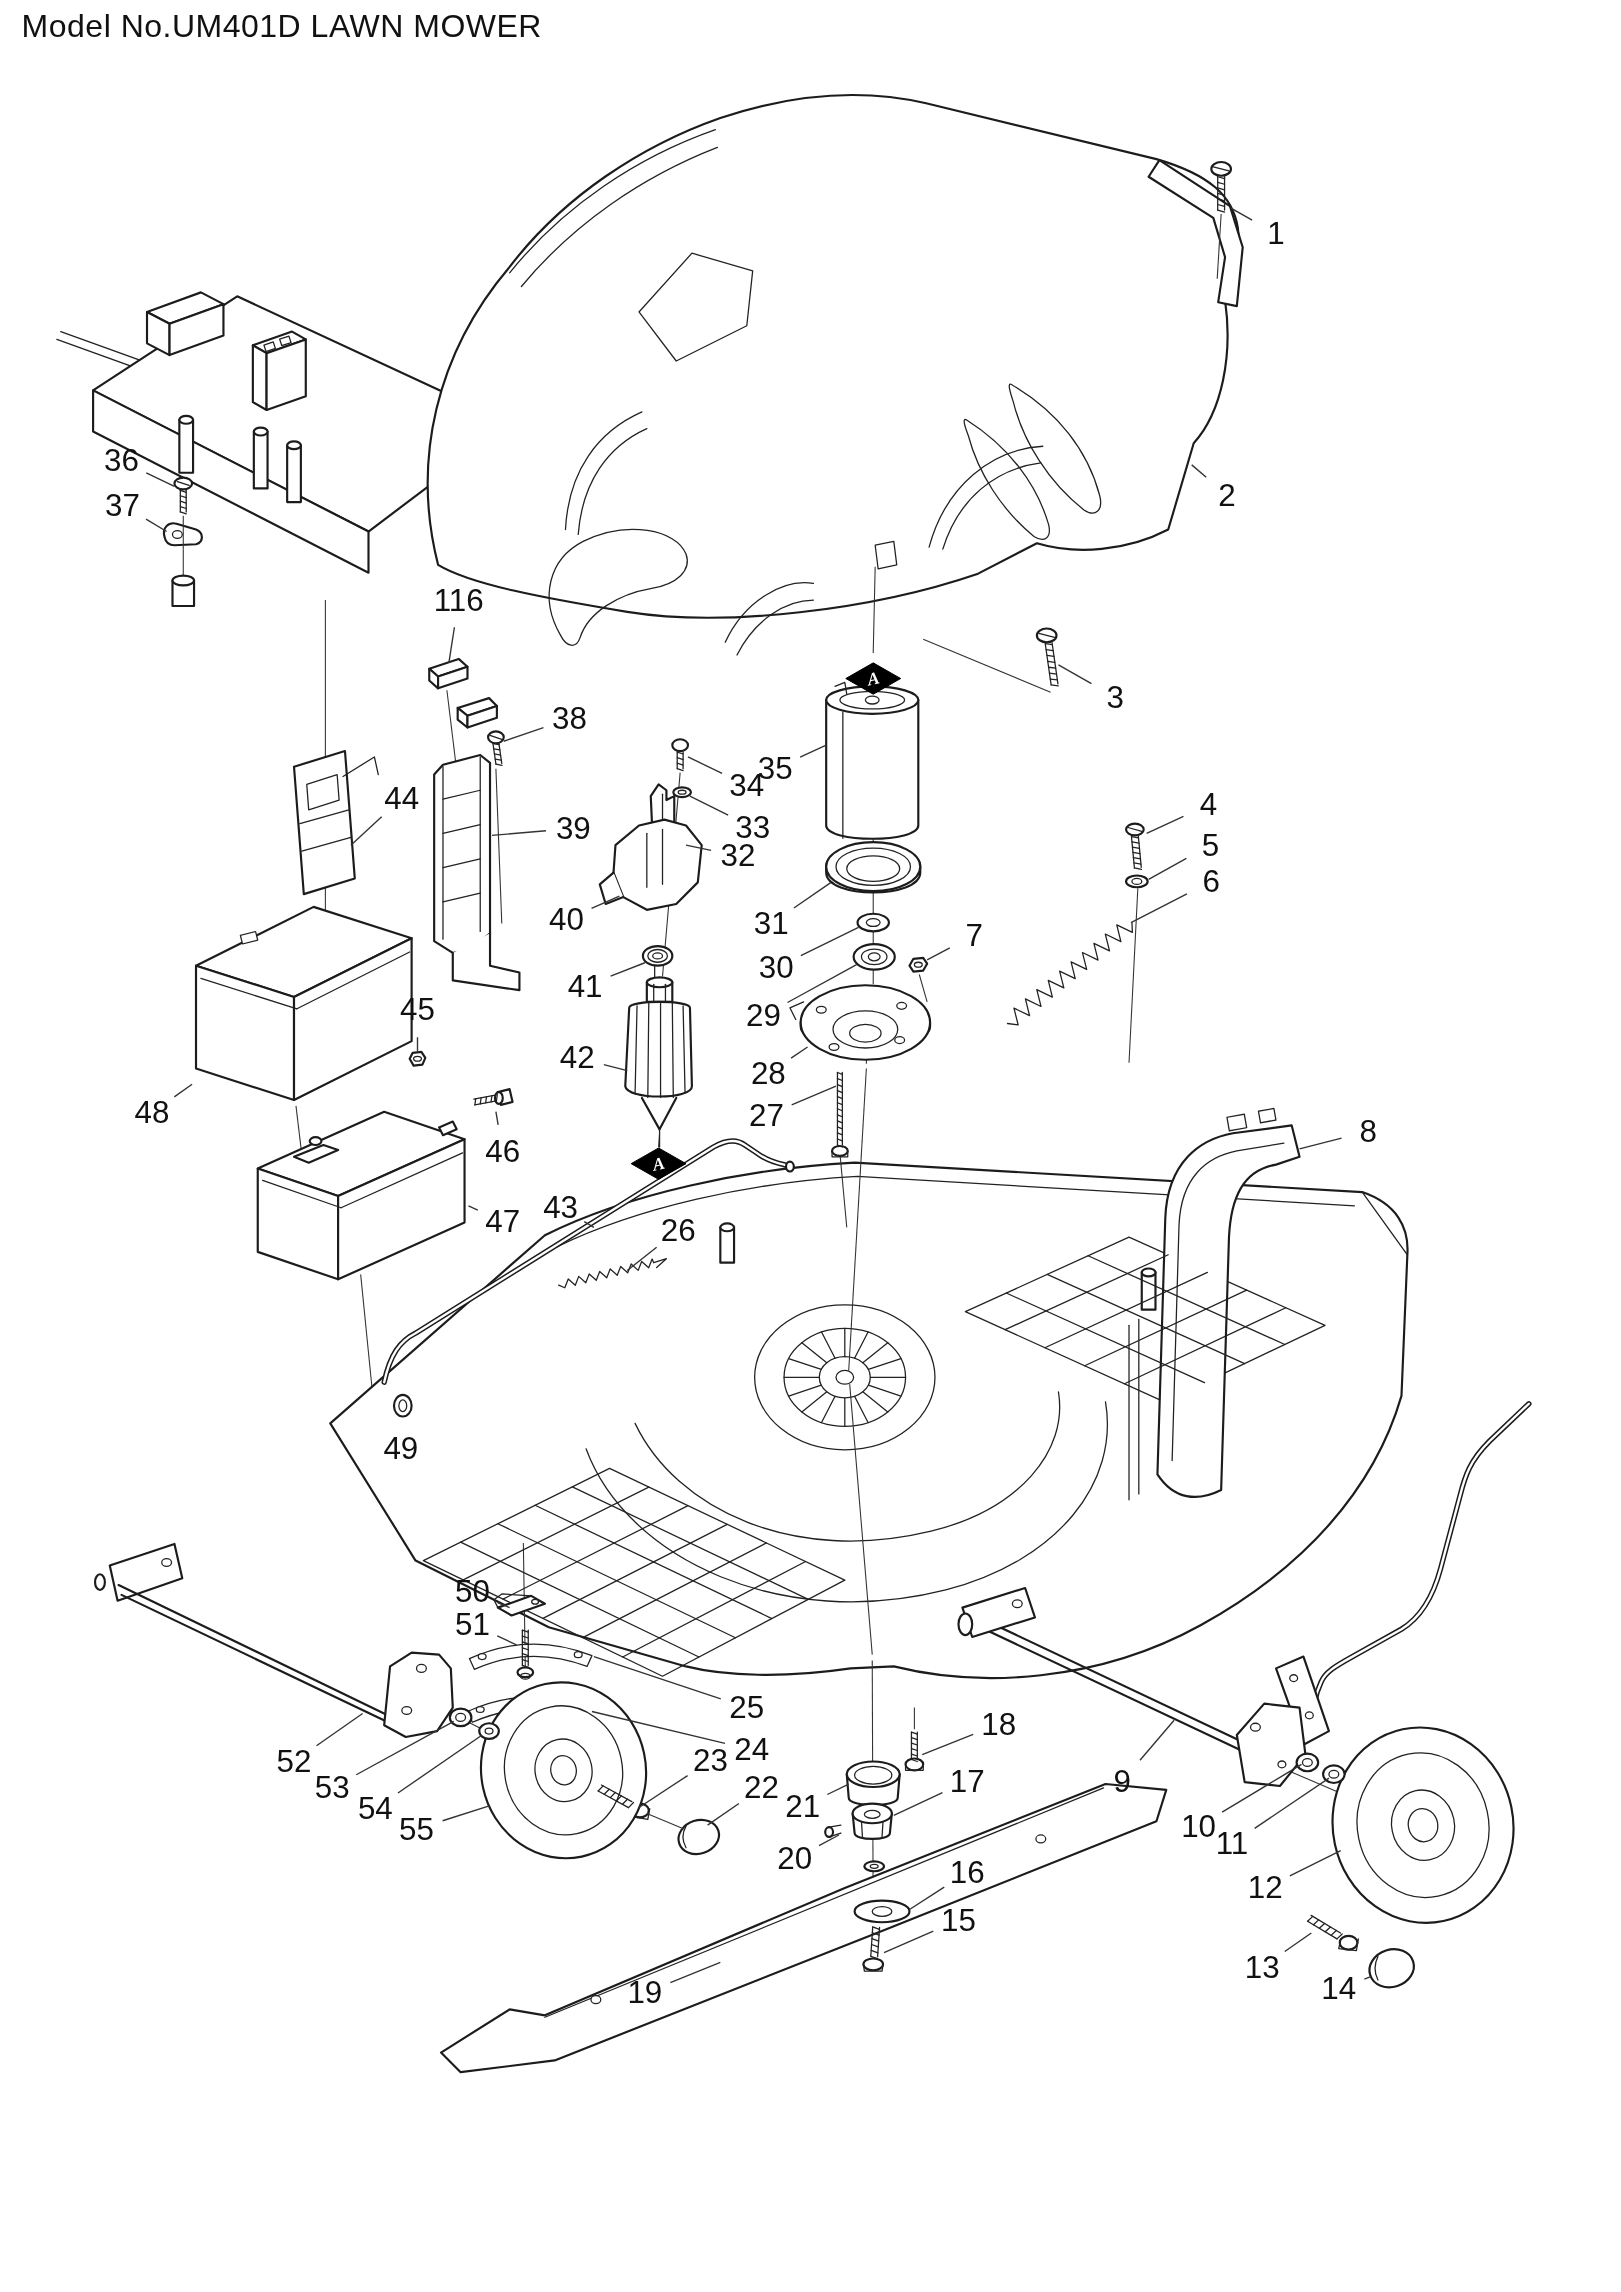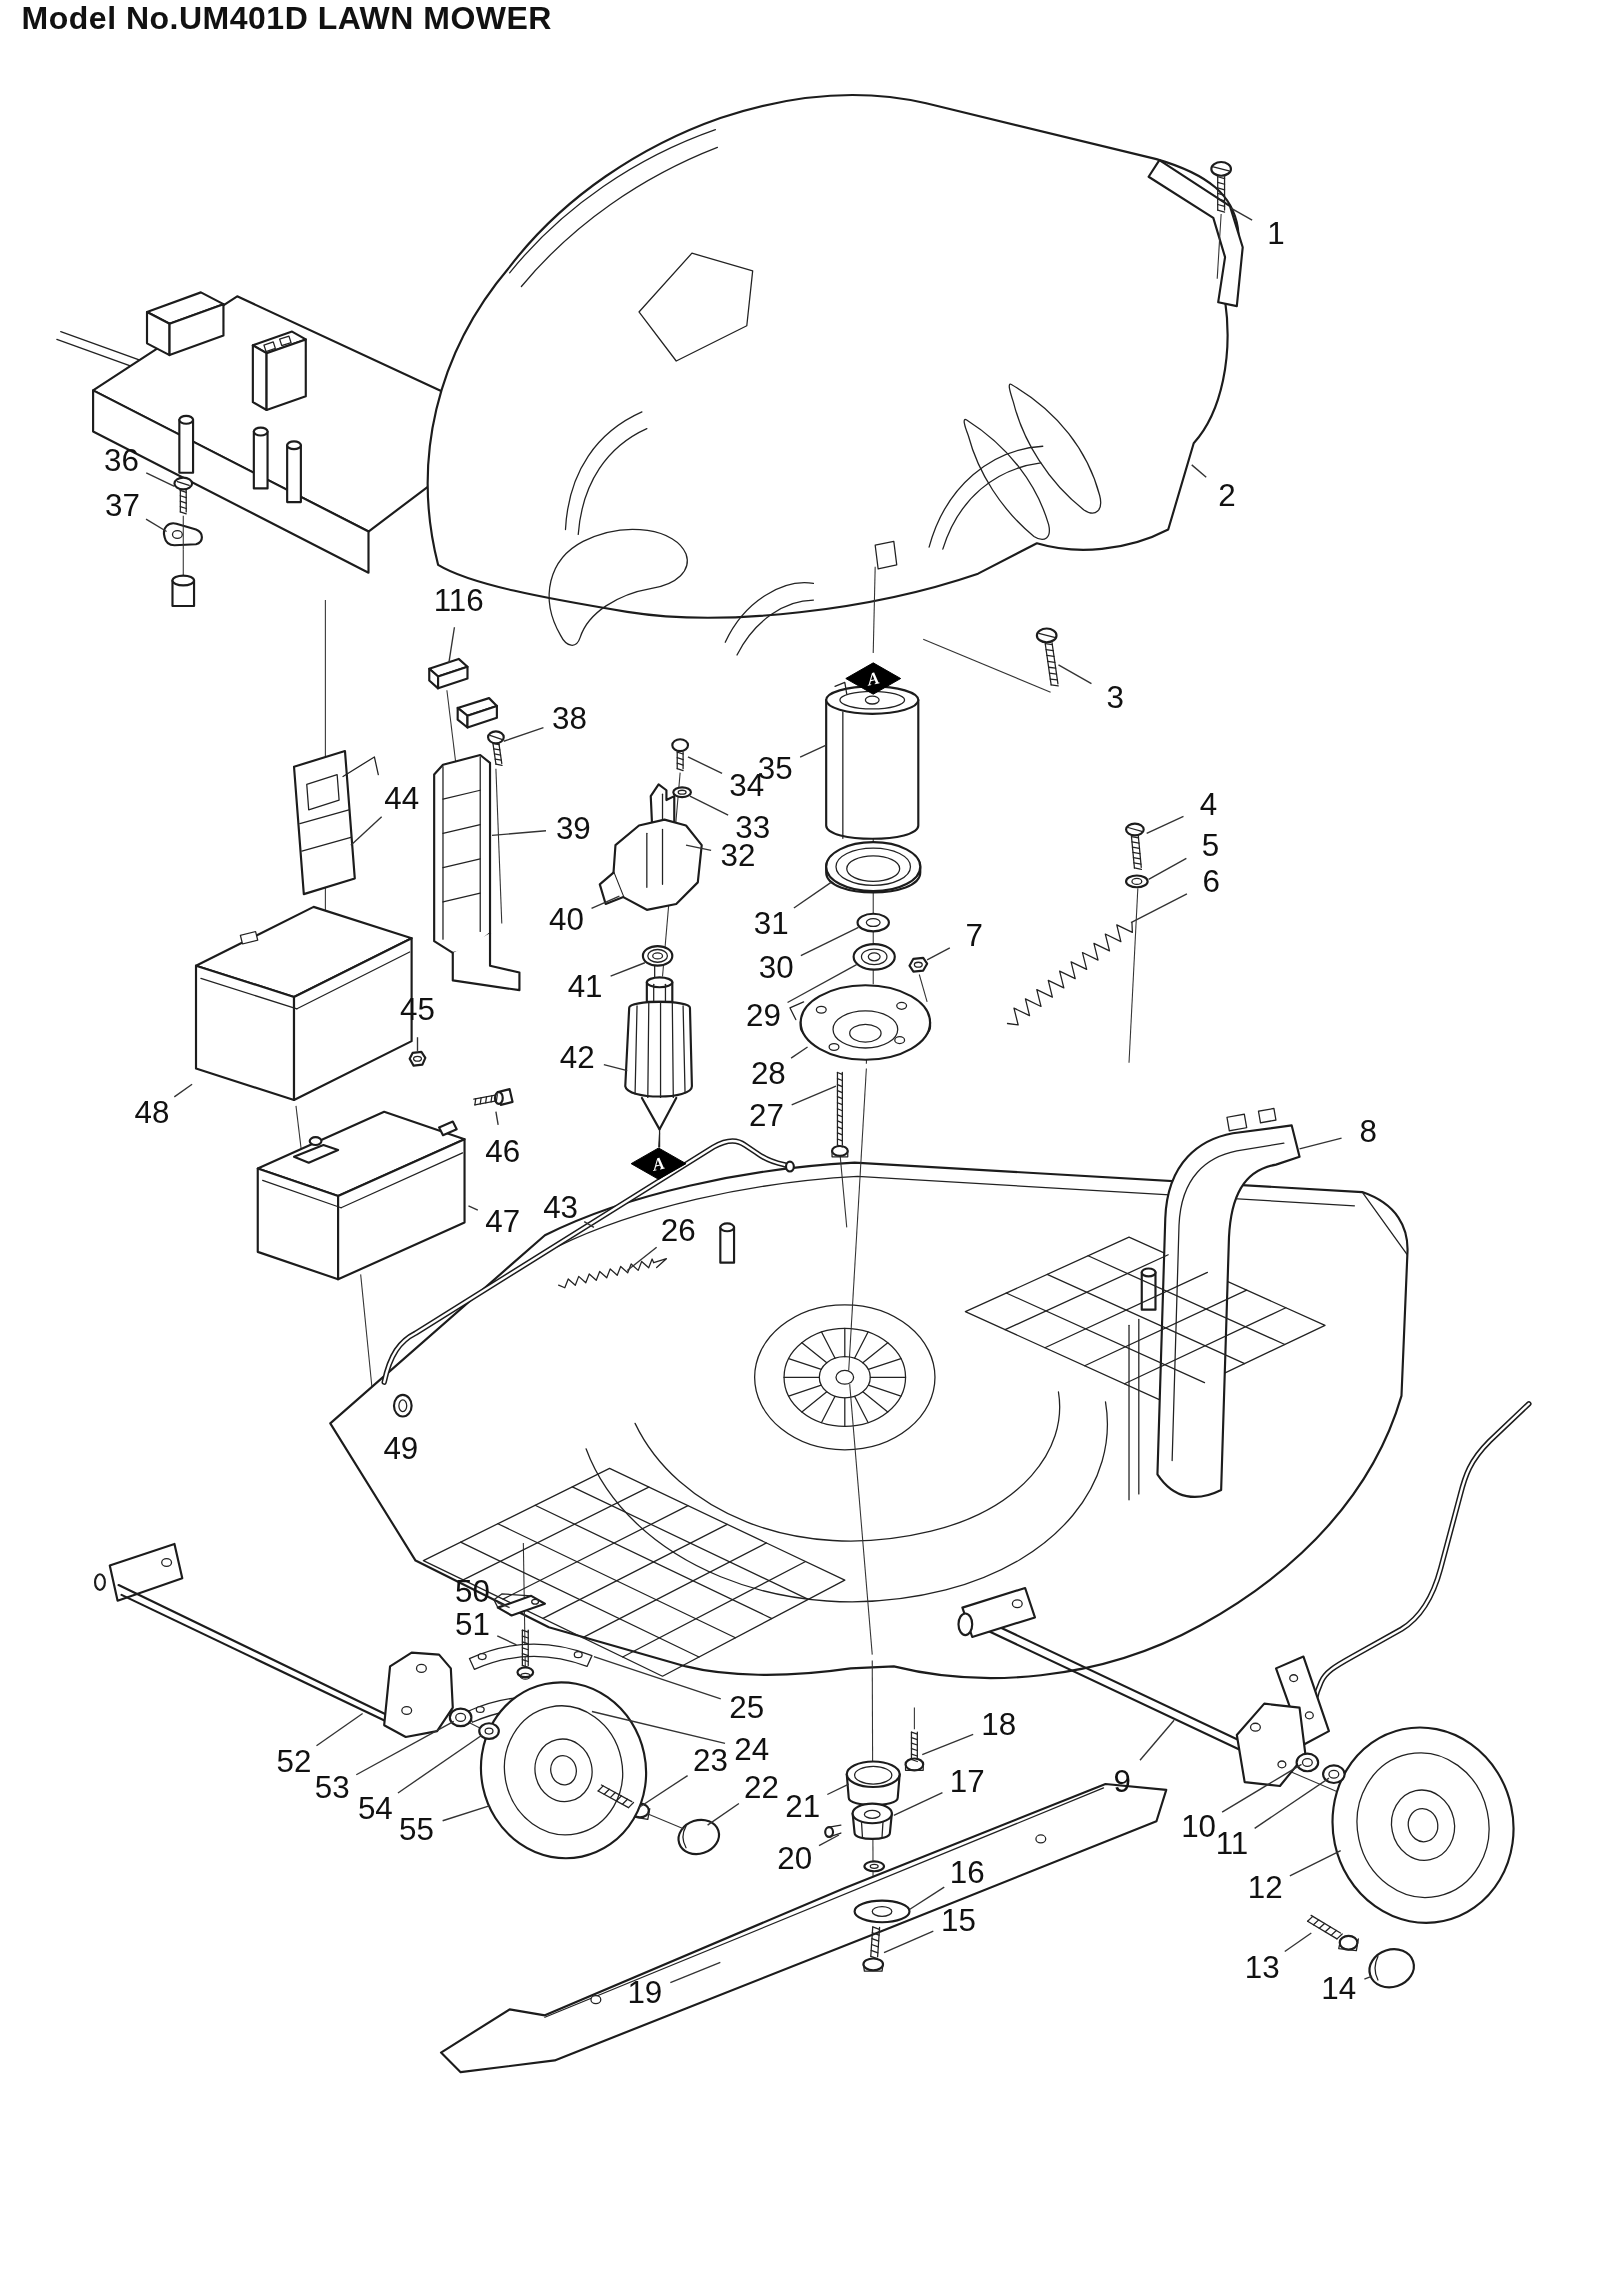--- a/index.html
+++ b/index.html
@@ -1,18 +1,18 @@
 <!DOCTYPE html>
 <html><head>
 <meta charset="utf-8">
 <style>
   html,body{margin:0;padding:0;background:#fff;}
   .page{position:relative;width:1621px;height:2293px;background:#fff;overflow:hidden;
         font-family:"Liberation Sans",sans-serif;}
-  .title{position:absolute;left:21.6px;top:0;font-size:32px;color:#111;letter-spacing:0.5px;font-weight:bold;}
+  .title{position:absolute;left:21.6px;top:8px;font-size:32px;color:#111;letter-spacing:0.5px;}
   svg{position:absolute;left:0;top:0;}
   .o  {fill:#fff;stroke:#1c1c1c;stroke-width:2.2;stroke-linejoin:round;stroke-linecap:round;}
   .o2 {fill:none;stroke:#1c1c1c;stroke-width:2.2;stroke-linejoin:round;stroke-linecap:round;}
   .d  {fill:none;stroke:#222;stroke-width:1.3;stroke-linejoin:round;stroke-linecap:round;}
   .dw {fill:#fff;stroke:#222;stroke-width:1.3;stroke-linejoin:round;}
   .ax {stroke:#333;stroke-width:1.1;fill:none;}
   .leader{stroke:#333;stroke-width:1.4;}
   .plabel{font:32px "Liberation Sans",sans-serif;fill:#111;text-anchor:middle;dominant-baseline:central;}
   .warn{fill:#000;stroke:#000;}
   .wsym{font:italic bold 18px "Liberation Serif",serif;fill:#fff;text-anchor:middle;dominant-baseline:central;}

